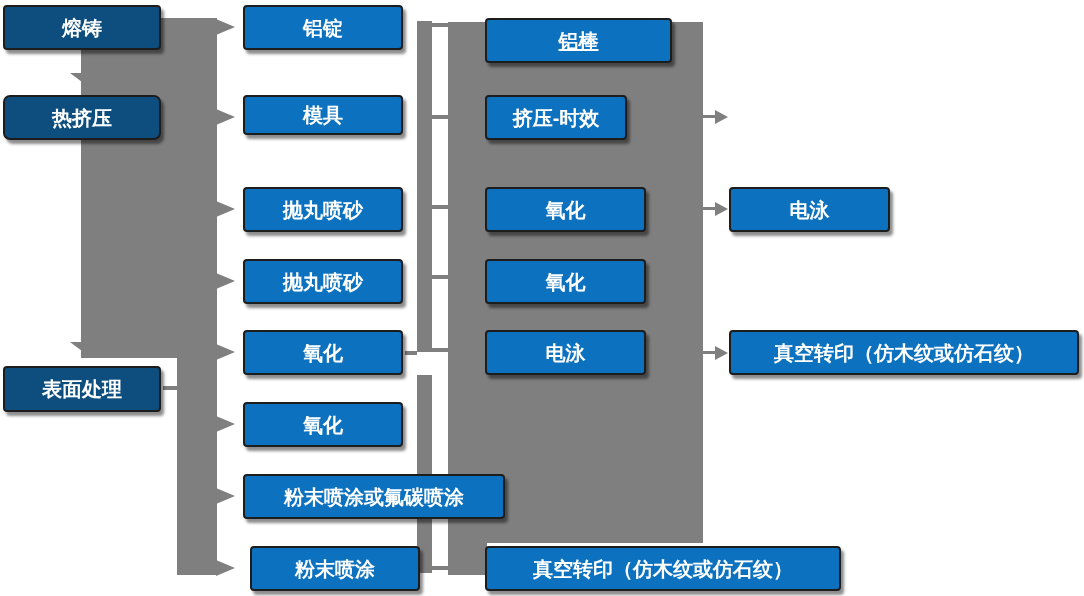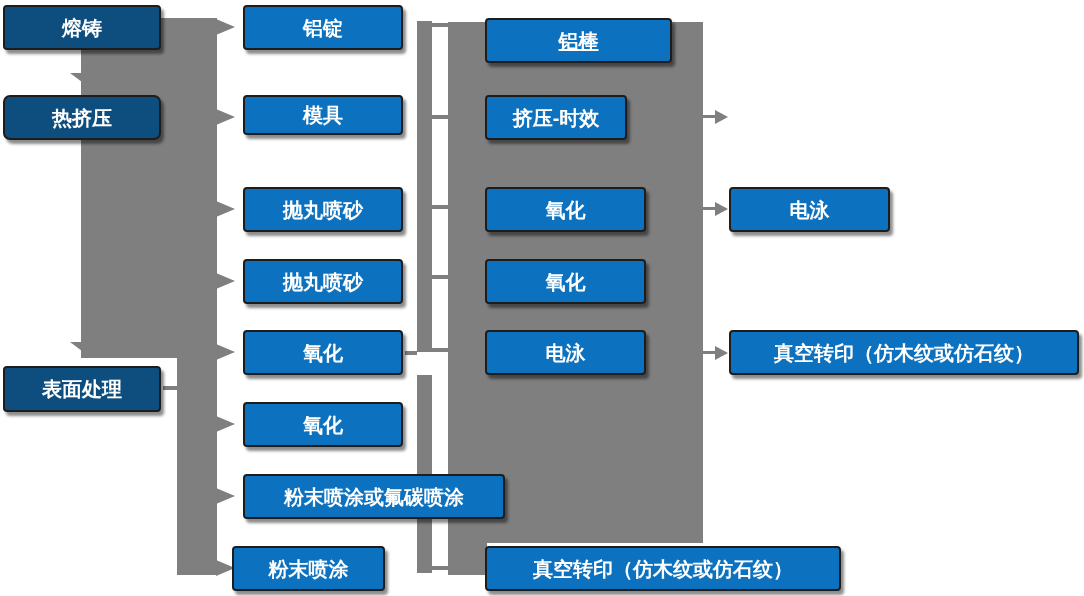--- a/index.html
+++ b/index.html
@@ -71,15 +71,15 @@
     <div class="node step" style="left: 485px; top: 187px; width: 161px; height: 45px;">氧化</div>
     <div class="node step" style="left: 729px; top: 187px; width: 161px; height: 45px;">电泳</div>
     <div class="node step" style="left: 243px; top: 259px; width: 160px; height: 45px;">抛丸喷砂</div>
     <div class="node step" style="left: 485px; top: 259px; width: 161px; height: 45px;">氧化</div>
     <div class="node step" style="left: 243px; top: 330px; width: 160px; height: 45px;">氧化</div>
     <div class="node step" style="left: 485px; top: 330px; width: 161px; height: 45px;">电泳</div>
     <div class="node step" style="left: 729px; top: 330px; width: 350px; height: 45px;">真空转印（仿木纹或仿石纹）</div>
     <div class="node stage" style="left: 3px; top: 366px; width: 158px; height: 46px;">表面处理</div>
     <div class="node step" style="left: 243px; top: 402px; width: 160px; height: 45px;">氧化</div>
     <div class="node step" style="left: 243px; top: 474px; width: 262px; height: 45px; text-align: right;">粉末喷涂或氟碳喷涂</div>
-    <div class="node step" style="left: 232px; top: 546px; width: 153px; height: 45px; text-align: center;">粉末喷涂</div>
+    <div class="node step" style="left: 250px; top: 546px; width: 170px; height: 45px; text-align: center;">粉末喷涂</div>
     <div class="node step" style="left: 485px; top: 546px; width: 356px; height: 45px;">真空转印（仿木纹或仿石纹）</div>
   </div>
 
 </body></html>

